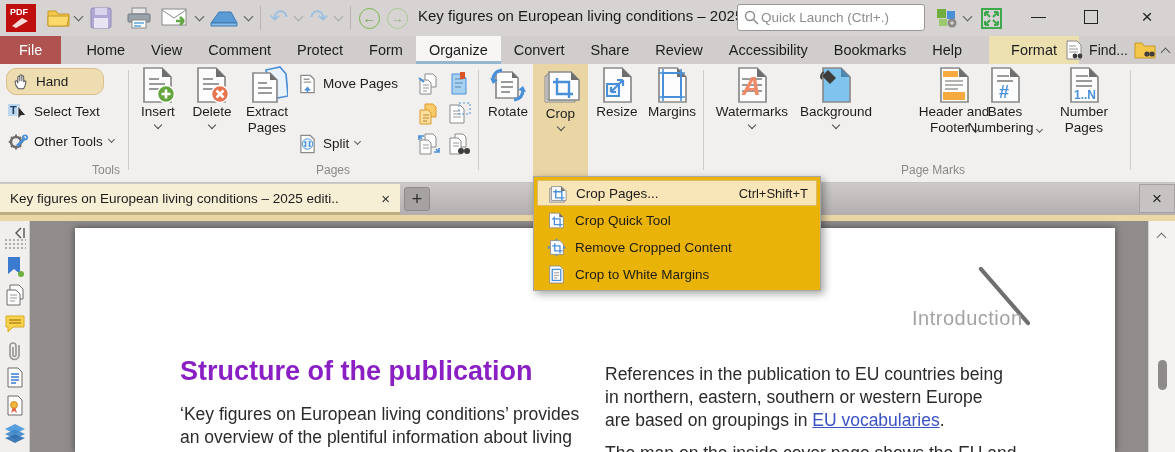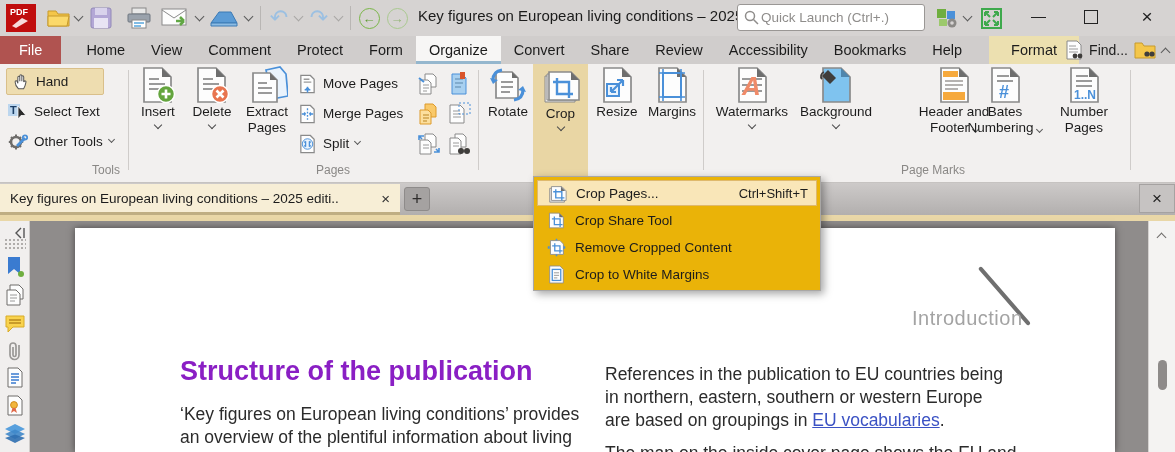--- a/index.html
+++ b/index.html
@@ -30,21 +30,21 @@
   #menu-right .lbl{font-size:14px;color:#1c1c1c;}
 
   
   #ribbon{position:absolute;left:0;top:64px;width:1175px;height:119px;background:#f2f0ef;border-bottom:1px solid #c6c3c1;}
   .rsep{position:absolute;top:6px;width:1px;height:100px;background:#cfccca;}
   .grouplbl{position:absolute;top:99px;font-size:12px;color:#8a8886;text-align:right;}
   .rbtn{position:absolute;top:2px;display:flex;flex-direction:column;align-items:center;cursor:default;}
   .rbtn .rlbl{font-size:13.5px;color:#1c1c1c;line-height:16px;text-align:center;white-space:nowrap;}
   .rbtn .chvd{width:6px;height:6px;border-right:1.5px solid #4a4a4a;border-bottom:1.5px solid #4a4a4a;transform:rotate(45deg);margin-top:2px;}
   .srow{position:absolute;height:27px;display:flex;align-items:center;gap:6px;font-size:13.5px;color:#1c1c1c;white-space:nowrap;}
-  .hl-tan{background:#eeddb0;border:1px solid #d9bf8a;border-radius:2px;}
+  .hl-tan{background:#eeddb0;border:1px solid #d9bf8a;border-radius:10px;}
   #crop-btn{background:#e9d6a4;height:117px;top:0;padding-top:4px;}
   .smico{position:absolute;width:26px;height:26px;display:flex;align-items:center;justify-content:center;}
 
   
   #crop-menu{position:absolute;left:533px;top:176px;width:288px;background:#eab308;border:1px solid #a9a7a5;box-shadow:3px 3px 8px rgba(0,0,0,.35);z-index:60;padding:2px 0;}
   .mi{position:relative;height:26px;display:flex;align-items:center;padding:0 8px;margin:1px 3px;}
   .mi.hl{background:#f9e6b8;border:1px solid #dfb96c;}
   .mi .mic{width:22px;display:flex;justify-content:center;}
   .mi .mil{font-size:13.5px;color:#1c1c1c;margin-left:8px;flex:1;}
   .mi .mis{font-size:13px;color:#1c1c1c;}
@@ -315,28 +315,20 @@
     </div>
 
     <div class="srow" style="left:298px;top:6px;">
       <svg width="19" height="20" viewBox="0 0 20 20">
           <path d="M3 1h10l4 4v14H3z" fill="#fdfdfd" stroke="#8a8a8a" stroke-width="1.3"></path>
           <path d="M10 13v6M7 16h6M10 14l-1.6 1.8M10 14l1.6 1.8" stroke="#4a90d9" stroke-width="1.6"></path>
           <path d="M6 5h6M6 8h8" stroke="#9a9a9a" stroke-width="1.4"></path>
         </svg>
       <span>Move Pages</span>
     </div>
-    <div class="srow" style="left:298px;top:36px;">
-      <svg width="19" height="20" viewBox="0 0 20 20">
-          <path d="M3 1h10l4 4v14H3z" fill="#fdfdfd" stroke="#8a8a8a" stroke-width="1.3"></path>
-          <path d="M10 4v12" stroke="#4a90d9" stroke-width="1.4" stroke-dasharray="2 1.5"></path>
-          <path d="M4 10h3m6 0h3M8 10l-1.5-1.5M8 10l-1.5 1.5M12 10l1.5-1.5M12 10l1.5 1.5" stroke="#4a90d9" stroke-width="1.5"></path>
-        </svg>
-      <span>Merge Pages</span>
-    </div>
     <div class="srow" style="left:298px;top:66px;">
       <svg width="19" height="20" viewBox="0 0 20 20">
           <path d="M3 1h10l4 4v14H3z" fill="#fdfdfd" stroke="#8a8a8a" stroke-width="1.3"></path>
           <circle cx="10" cy="10" r="5.5" fill="#eaf3fc" stroke="#4a90d9"></circle>
           <path d="M8 7v6M12 7v6M8 7L6.7 8.5M8 13l-1.3-1.5M12 7l1.3 1.5M12 13l1.3-1.5" stroke="#4a90d9" stroke-width="1.4"></path>
         </svg>
       <span>Split</span>
       <span class="chv" style="width:5px;height:5px;"></span>
     </div>
 
@@ -498,21 +490,21 @@
       <span class="mis">Ctrl+Shift+T</span>
     </div>
     <div class="mi">
       <span class="mic">
         <svg width="18" height="19" viewBox="0 0 22 22">
             <path d="M3 2h12l5 5v13H3z" fill="#fdfdfd" stroke="#8a8a8a"></path>
             <path d="M15 2v5h5z" fill="#6e6e6e"></path>
             <path d="M9 6v10h10M6 9h10v10" fill="none" stroke="#4a90d9" stroke-width="1.6"></path>
           </svg>
       </span>
-      <span class="mil">Crop Share Tool</span>
+      <span class="mil">Crop Quick Tool</span>
       <span class="mis"></span>
     </div>
     <div class="mi">
       <span class="mic">
         <svg width="19" height="19" viewBox="0 0 22 22">
             <path d="M4 3h11l4 4v12H4z" fill="#fdfdfd" stroke="#8a8a8a"></path>
             <path d="M9 6v9h9M6 9h9v9" fill="none" stroke="#4a90d9" stroke-width="1.5"></path>
             <path d="M1 11h2M19 11h2M11 1v2M11 19v2" stroke="#4a90d9" stroke-width="1.8"></path>
             <path d="M1 11l1.8-1.4M1 11l1.8 1.4M21 11l-1.8-1.4M21 11l-1.8 1.4" stroke="#4a90d9" stroke-width="1.2"></path>
           </svg>

